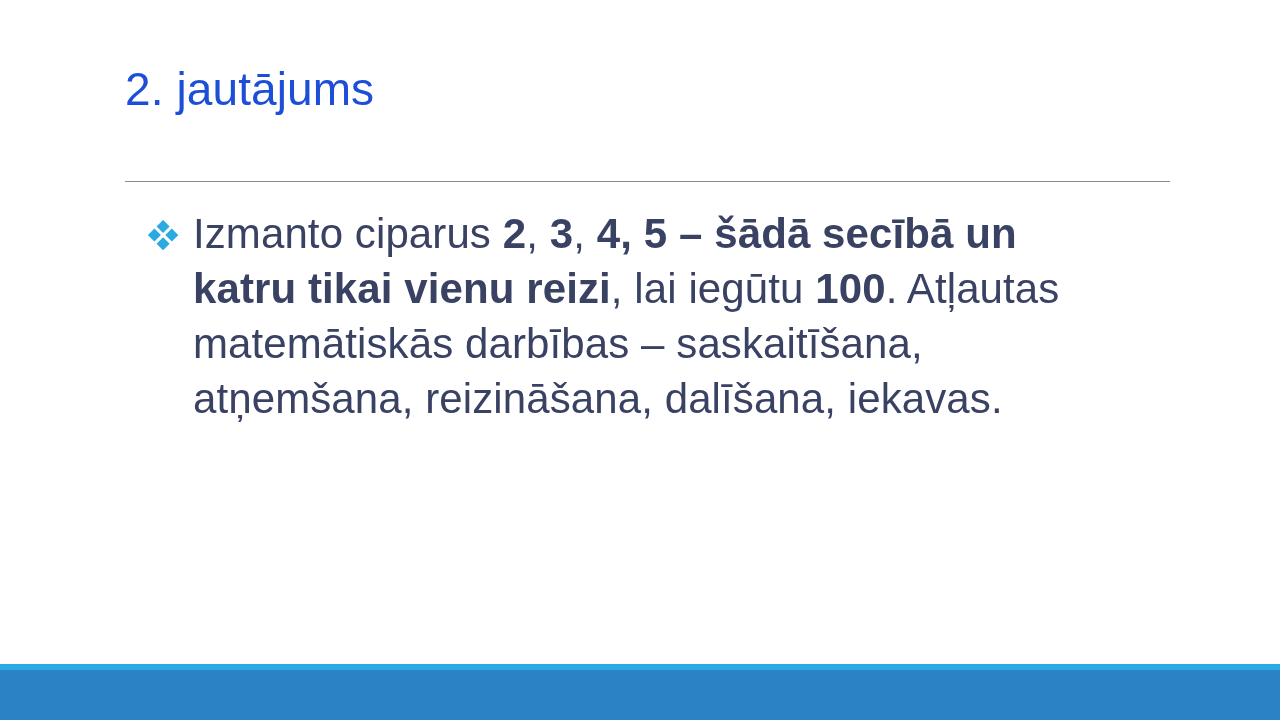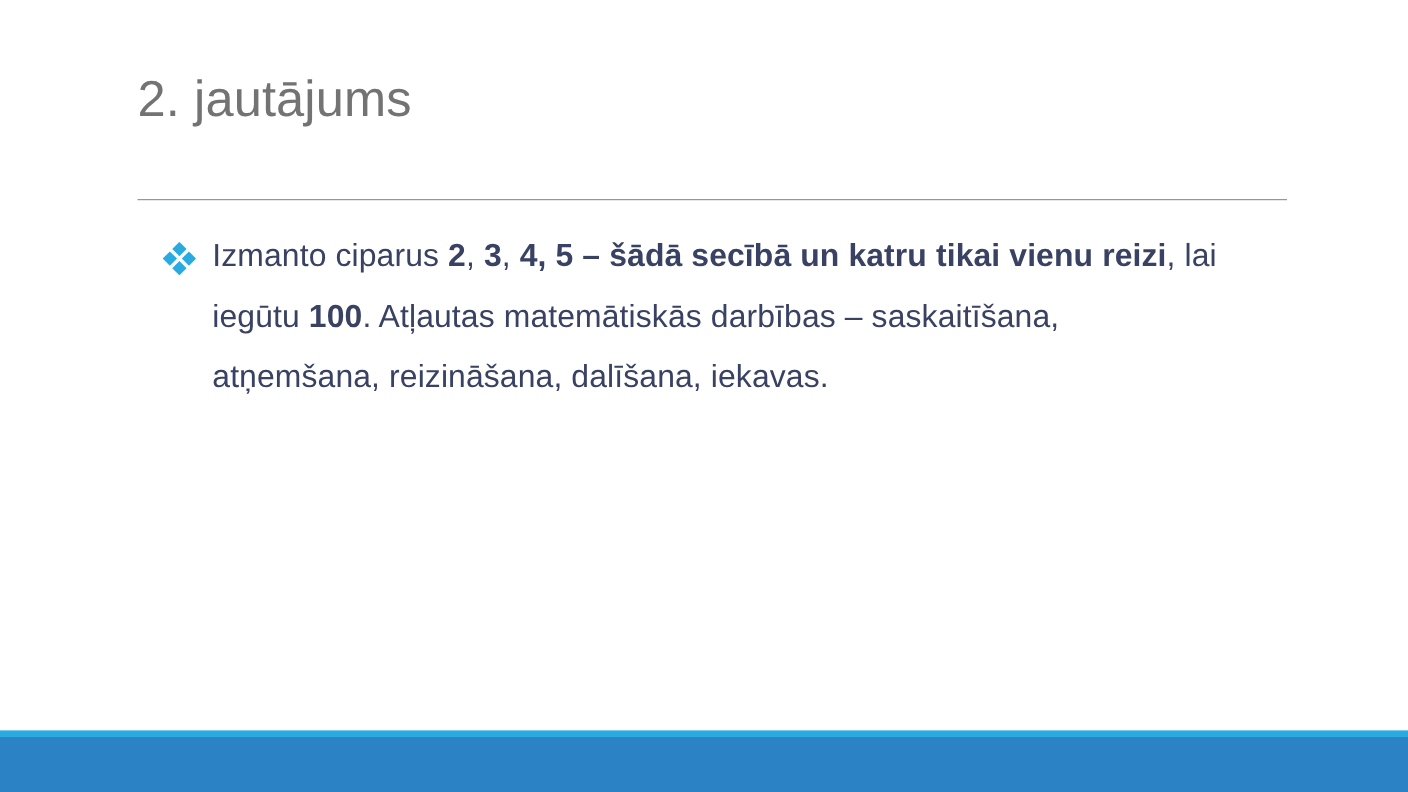--- a/index.html
+++ b/index.html
@@ -67,21 +67,21 @@
     line-height: 1;
   }
 
   .bullet-diamonds {
     display: block;
   }
 
   .bullet-text {
     flex: 1 1 auto;
     font-family: "Liberation Sans", sans-serif;
-    font-size: 29px;
+    font-size: 42px;
     line-height: 55px;
     font-weight: 400;
     color: #3a4264;
     max-width: 930px;
     letter-spacing: 0.1px;
   }
 
   .bullet-text b,
   .bullet-text .b {
     font-weight: 700;
@@ -105,21 +105,21 @@
     height: 50px;
     background: #2b83c6;
   }
 </style>
 </head>
 <body>
 
 <div class="slide" style="background: rgb(255, 255, 255);">
 
   <div class="title-block">
-    <div class="slide-title" style="color: #737373;">2. jautājums</div>
+    <div class="slide-title" style="color: #1d4ed8;">2. jautājums</div>
   </div>
 
   <div class="title-rule" style="background: rgb(140, 140, 140);"></div>
 
   <div class="body-block">
     <span class="bullet-marker">
       <svg class="bullet-diamonds" width="30" height="30" viewBox="0 0 30 30">
         <g fill="#29abe2">
           <rect x="10.5" y="1.8" width="9.2" height="9.2" transform="rotate(45 15.1 6.4)"></rect>
           <rect x="1.8" y="10.5" width="9.2" height="9.2" transform="rotate(45 6.4 15.1)"></rect>

